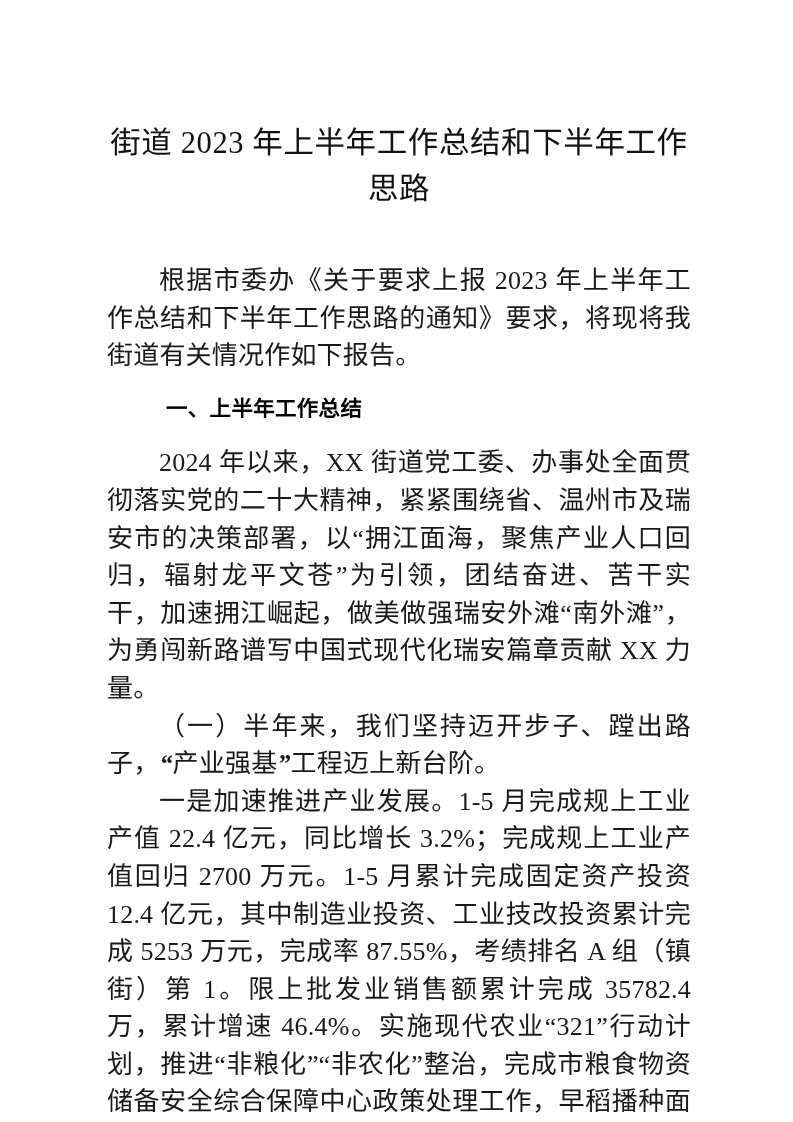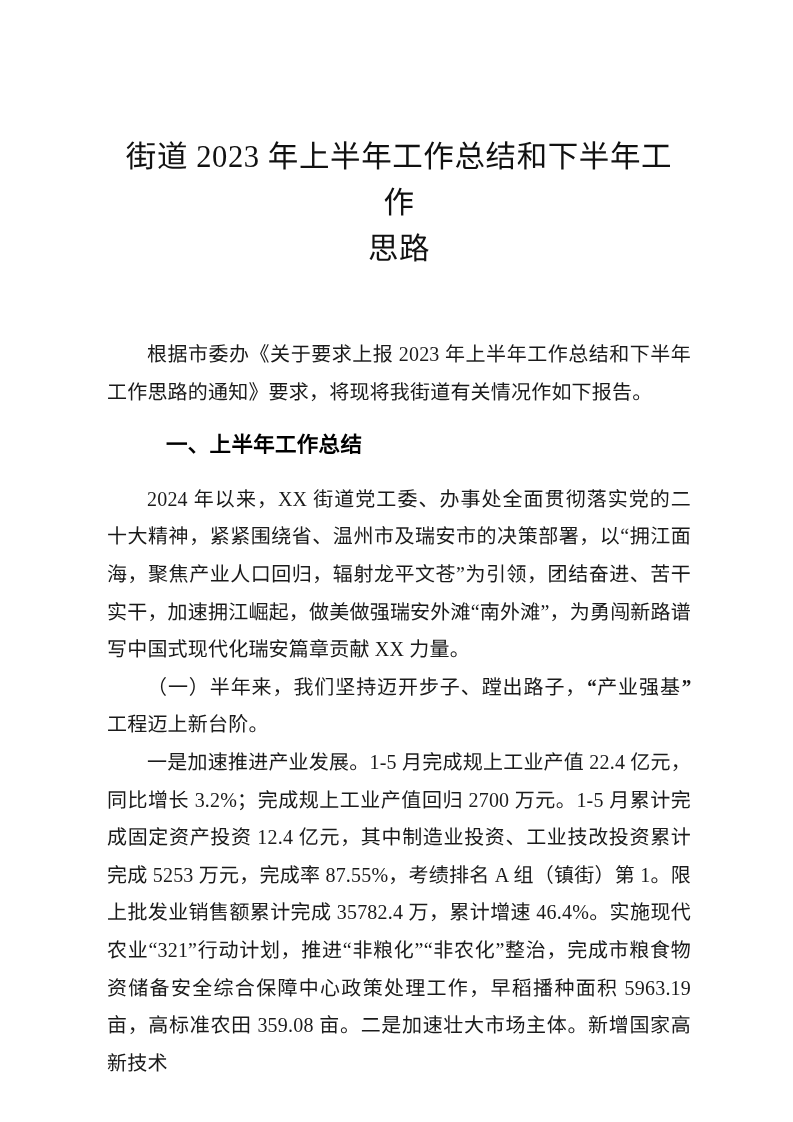--- a/index.html
+++ b/index.html
@@ -28,30 +28,30 @@
     width: 584px;
   }
 
   
   .doc-title {
     font-family: "Liberation Serif", "DejaVu Serif", serif;
     font-size: 30.5px;
     line-height: 46px;
     text-align: center;
     letter-spacing: 0.6px;
-    margin: 14px;
+    margin: 0;
     padding-top: 120px;
     font-weight: 400;
     color: #111111;
   }
 
   
   .para {
     font-family: "Liberation Serif", "DejaVu Serif", serif;
-    font-size: 20px;
+    font-size: 26px;
     line-height: 37.6px;
     text-align: justify;
     text-align-last: left;
     text-justify: inter-ideograph;
     margin: 0;
     letter-spacing: 0.2px;
     color: #1a1a1a;
     font-style: italic;
     font-synthesis: none;
   }

